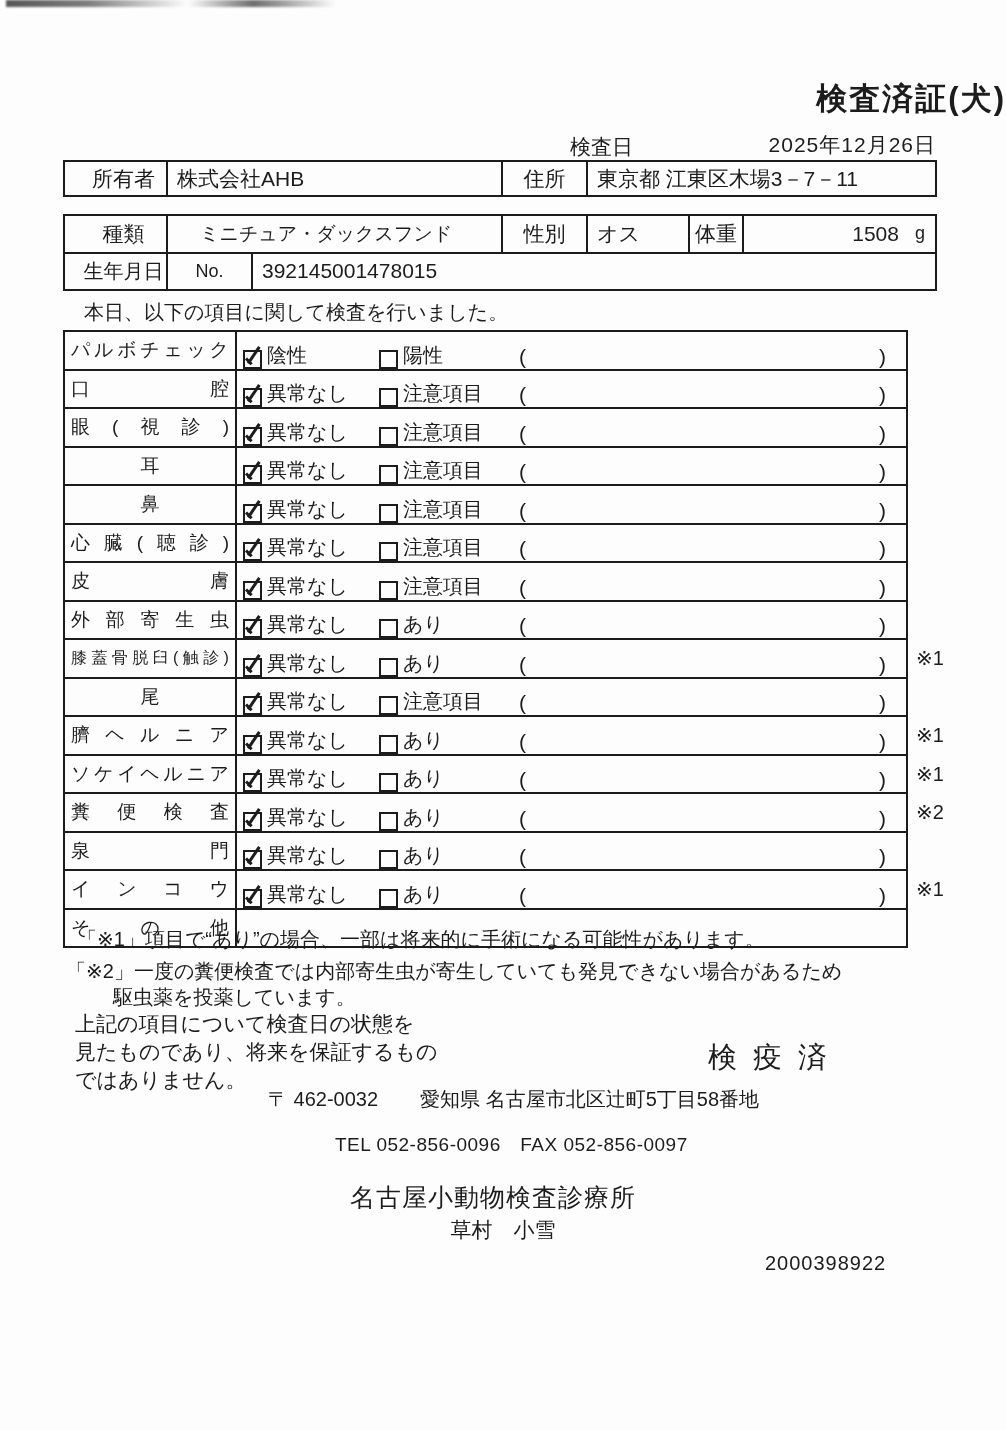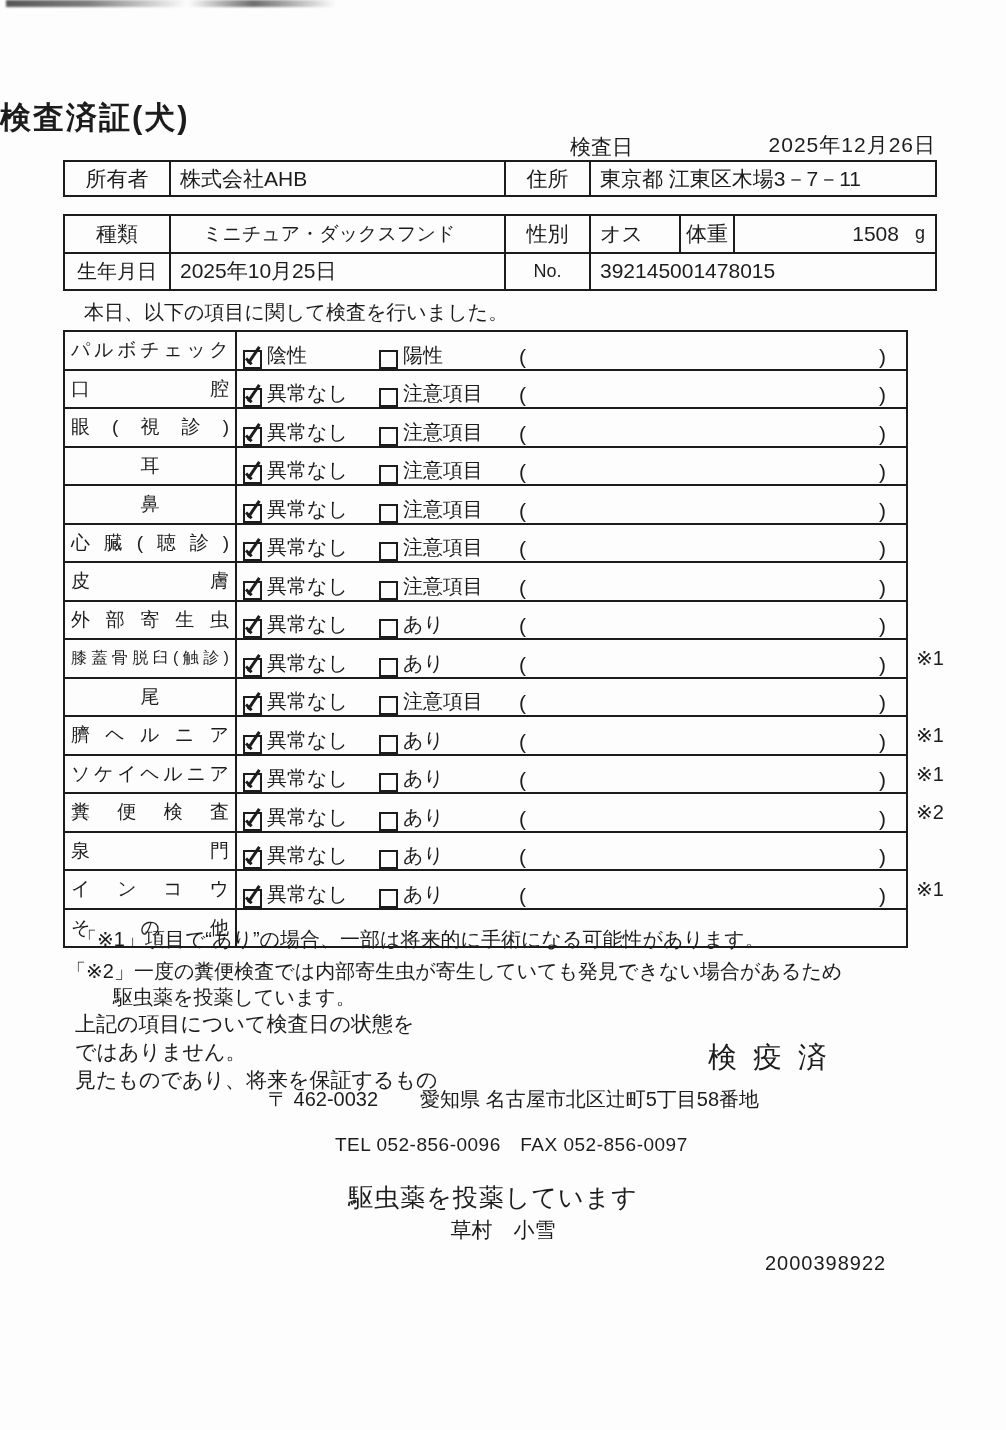--- a/index.html
+++ b/index.html
@@ -8,37 +8,37 @@
     background:#fdfdfd;color:#1c1c1c;
     font-family:"Liberation Sans","DejaVu Sans",sans-serif;
   }
   .abs{position:absolute;}
   .scan-artifact{
     position:absolute;top:0;left:6px;width:330px;height:7px;
     background:linear-gradient(90deg,#2e2e2e 0%,#606060 25%,rgba(0,0,0,0) 55%,#4a4a4a 75%,rgba(0,0,0,0) 100%);
     opacity:.8;filter:blur(1px);
   }
   .title{
-    left:0;right:0;top:78px;text-align:left;
-    font-size:31px;font-weight:bold;letter-spacing:2px;margin-top:19px;
+    left:0;right:0;top:78px;text-align:right;
+    font-size:31px;font-weight:bold;letter-spacing:2px;
   }
   .date-label{left:570px;top:133px;font-size:21px;}
   .date-value{right:70px;top:131px;font-size:21px;letter-spacing:1px;}
 
   .tbl{border:2px solid #1c1c1c;display:flex;flex-direction:column;box-sizing:border-box;}
   .tbl-row{display:flex;flex:1;}
   .tbl-row + .tbl-row{border-top:2px solid #1c1c1c;}
   .cell{display:flex;align-items:center;box-sizing:border-box;overflow:visible;white-space:nowrap;}
   .cell + .cell{border-left:2px solid #1c1c1c;}
   .lab{justify-content:center;font-size:21px;}
   .val{padding-left:9px;font-size:21px;}
 
   .tblA{left:63px;top:160px;width:874px;height:37px;}
   .tblB{left:63px;top:214px;width:874px;height:77px;}
-  .w-owner{width:104px;}
+  .w-owner{width:85px;margin-left:16px;}
   .w-ownerval{width:335px;}
   .w-addr{width:85px;}
   .w-addrval{flex:1;}
   .breed-val{font-size:19px;padding-left:32px;}
   .weight-cell{flex:1;justify-content:flex-end;padding-right:10px;font-size:21px;}
   .weight-unit{font-size:18px;margin-left:16px;}
   .no-lab{font-size:18px;}
 
   .intro{left:84px;top:299px;font-size:20px;}
 
@@ -101,30 +101,29 @@
     <div class="cell lab w-addr">住所</div>
     <div class="cell val w-addrval">東京都 江東区木場3－7－11</div>
   </div>
 </div>
 
 <div class="abs tbl tblB">
   <div class="tbl-row">
     <div class="cell lab w-owner">種類</div>
     <div class="cell val w-ownerval breed-val">ミニチュア・ダックスフンド</div>
     <div class="cell lab w-addr">性別</div>
-    <div class="cell val" style="width:90px;">オス</div>
+    <div class="cell val" style="width:102px;">オス</div>
     <div class="cell lab" style="width:54px;">体重</div>
     <div class="cell weight-cell">
       <span>1508</span>
       <span class="weight-unit">g</span>
     </div>
   </div>
   <div class="tbl-row">
     <div class="cell lab w-owner" style="font-size:20px;">生年月日</div>
-    <div class="cell val w-ownerval">2025年10月25日</div>
     <div class="cell lab w-addr no-lab">No.</div>
     <div class="cell val w-addrval">392145001478015</div>
   </div>
 </div>
 
 <div class="abs intro">本日、以下の項目に関して検査を行いました。</div>
 
 <div class="abs chk-table">
     <div class="chk-row">
       <div class="item-cell justify">
@@ -390,27 +389,27 @@
       <div class="opts-cell"></div>
     </div>
   </div>
 
 <div class="abs note-line1">「※1」項目で“あり”の場合、一部は将来的に手術になる可能性があります。</div>
 <div class="abs note-line2">「※2」一度の糞便検査では内部寄生虫が寄生していても発見できない場合があるため</div>
 <div class="abs note-line3">駆虫薬を投薬しています。</div>
 
 <div class="abs disclaimer">
   <div>上記の項目について検査日の状態を</div>
+  <div>見たものであり、将来を保証するもの</div>
   <div>ではありません。</div>
-  <div>見たものであり、将来を保証するもの</div>
 </div>
 
 <div class="abs stamp">検 疫 済</div>
 
 <div class="abs addr-line">
   <span>〒 462-0032</span>
   <span>愛知県 名古屋市北区辻町5丁目58番地</span>
 </div>
 
 <div class="abs telfax">TEL 052-856-0096　FAX 052-856-0097</div>
-<div class="abs clinic-name">駆虫薬を投薬しています</div>
+<div class="abs clinic-name">名古屋小動物検査診療所</div>
 <div class="abs examiner">草村　小雪</div>
 <div class="abs serial">2000398922</div>
 
 </body></html>

